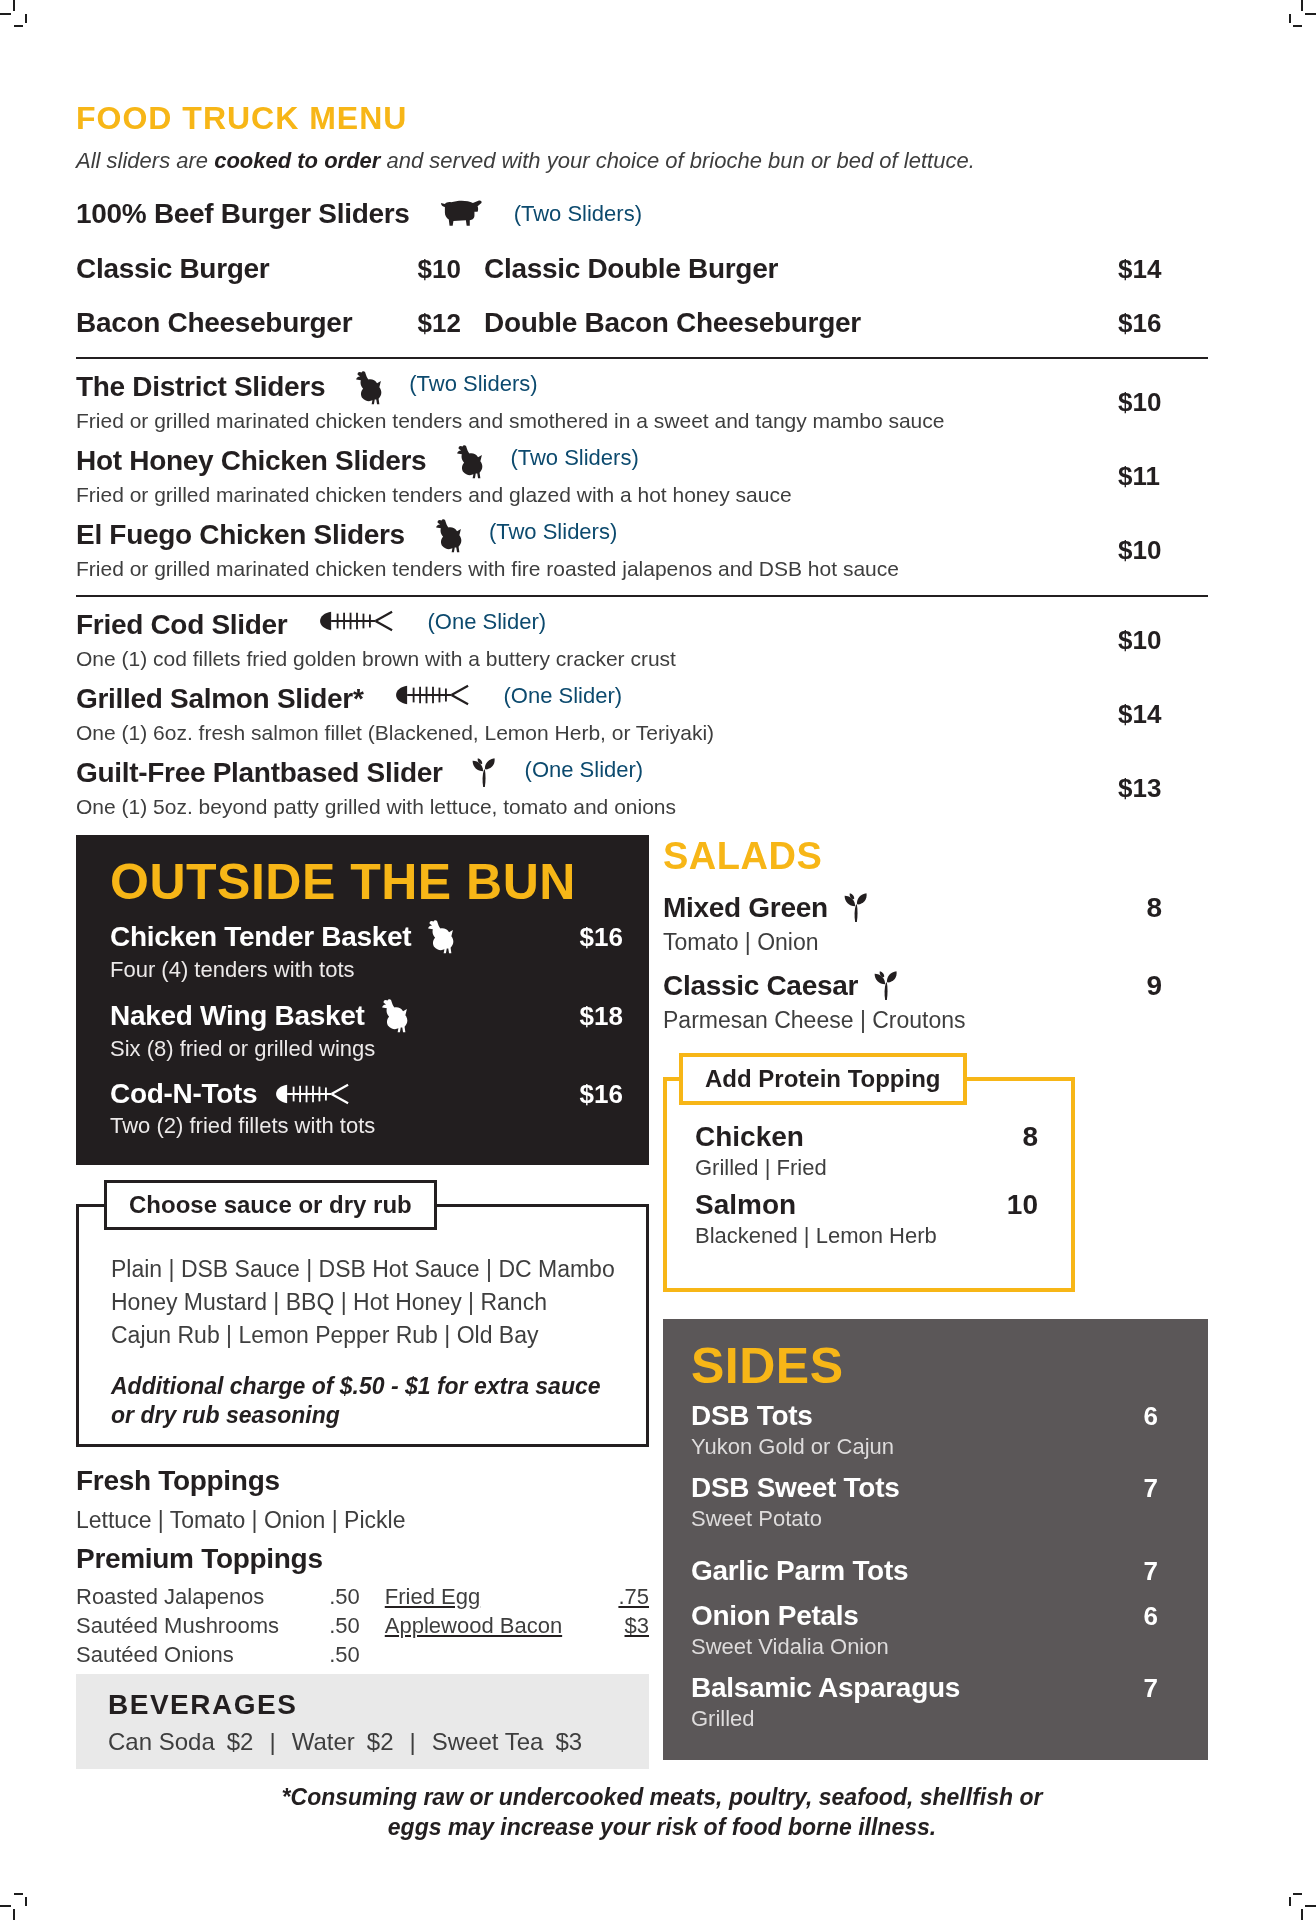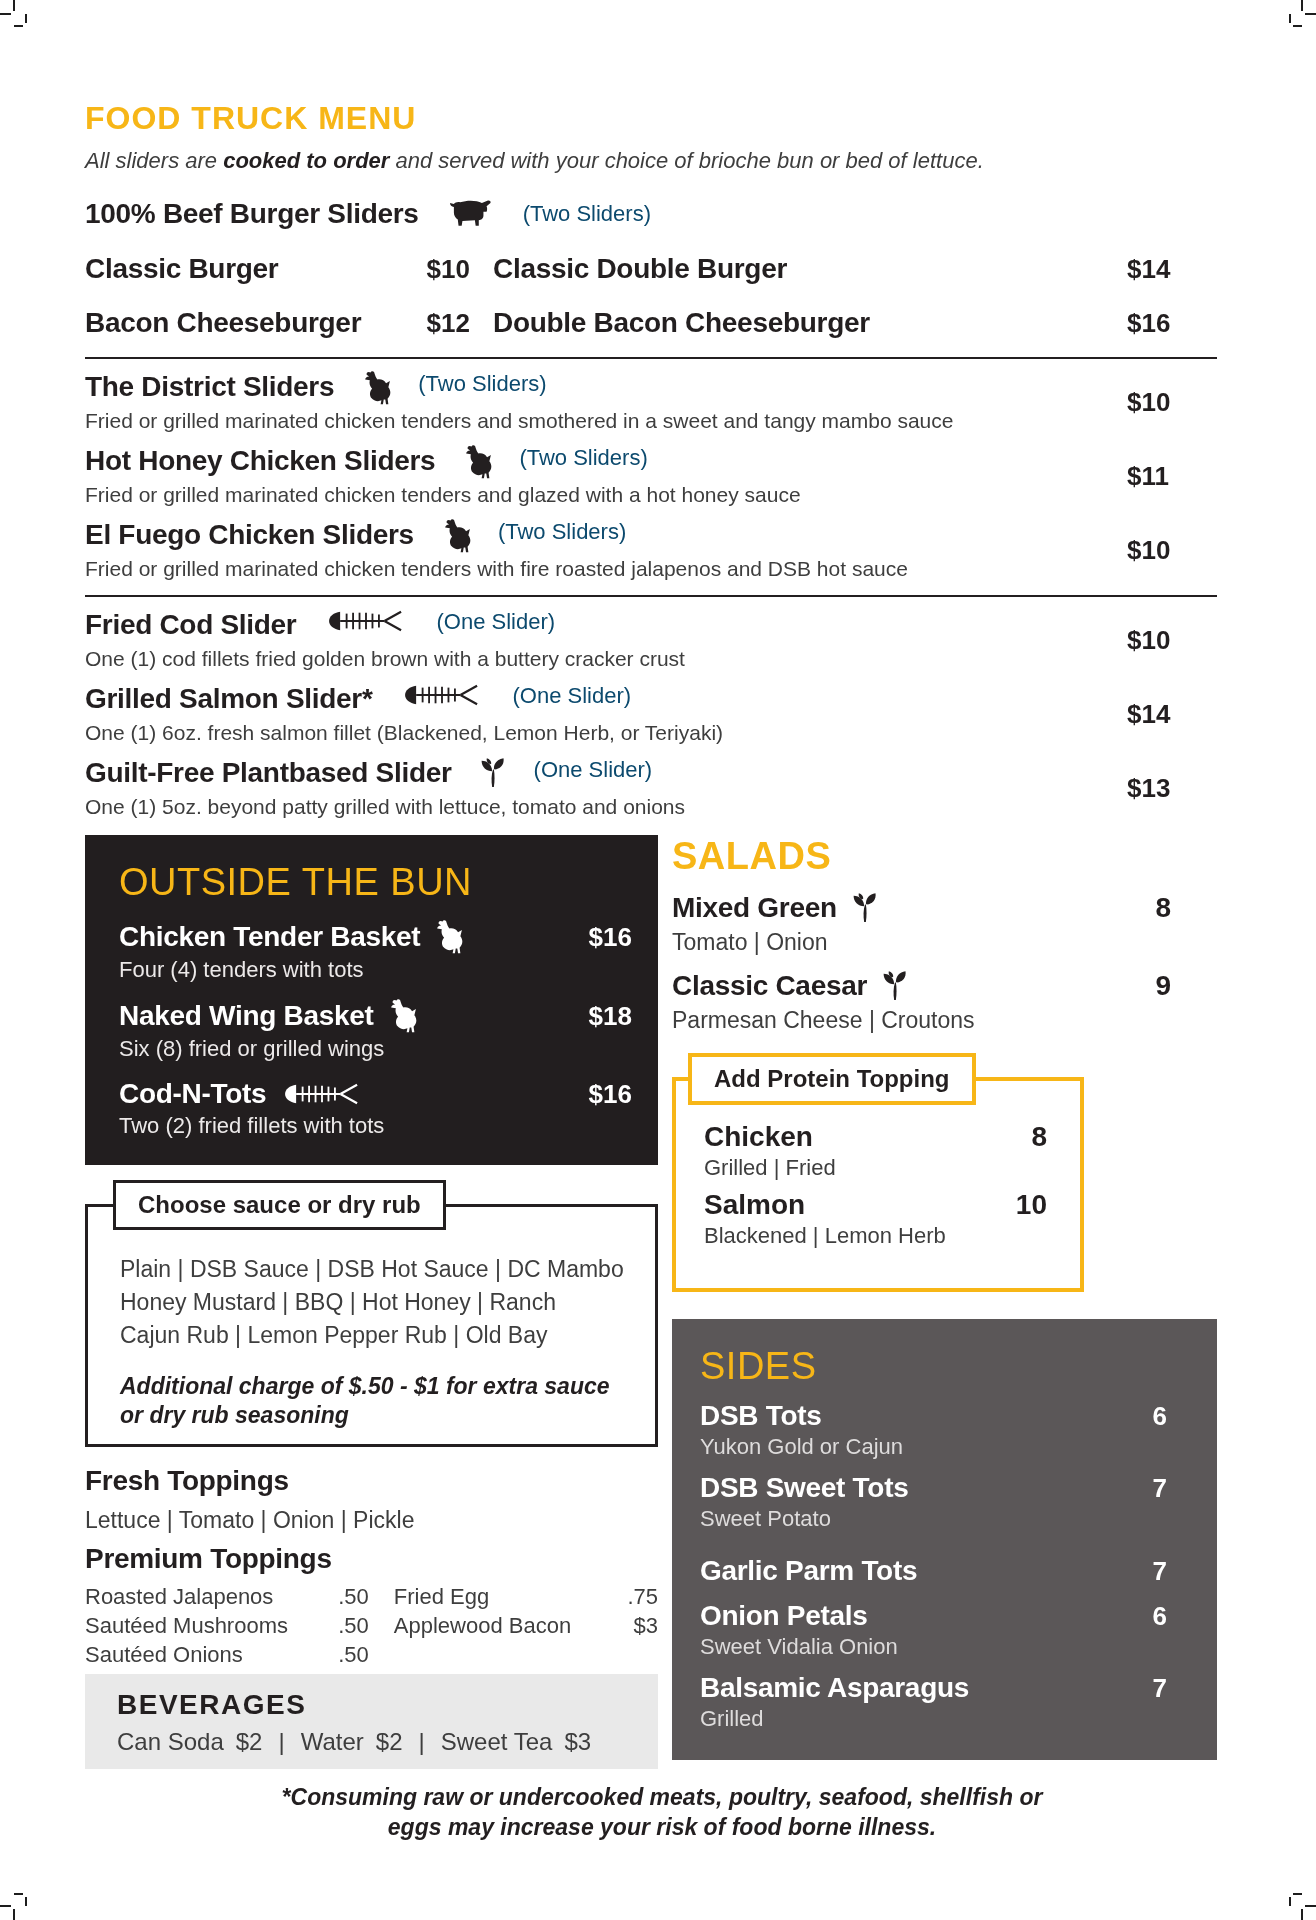--- a/index.html
+++ b/index.html
@@ -20,21 +20,21 @@
   .crop i{position:absolute;background:#1d1d1d;display:block;}
   .crop .c-v{left:13px;top:0;width:2px;height:11px}
   .crop .c-h{top:13px;left:0;height:2px;width:11px}
   .crop .c-v2{left:25px;top:14px;width:2px;height:9px}
   .crop .c-h2{top:25px;left:14px;height:2px;width:9px}
   .crop.tl{left:0;top:0}
   .crop.tr{right:0;top:0;transform:scaleX(-1)}
   .crop.bl{left:0;bottom:0;transform:scaleY(-1)}
   .crop.br{right:0;bottom:0;transform:scale(-1,-1)}
 
-  .content{position:absolute;left:85px;top:100px;width:1132px;}
+  .content{position:absolute;left:76px;top:100px;width:1132px;}
 
   .menu-title{color:var(--yellow);font-size:32px;font-weight:bold;letter-spacing:1px;}
   .tagline{margin-top:10px;font-size:22px;font-style:italic;color:var(--soft);line-height:28px;}
   .tagline b{color:var(--ink);}
 
   .section-header{display:flex;align-items:center;gap:28px;margin-top:22px;height:34px;}
   .section-header .hdr-name{font-size:28px;font-weight:bold;letter-spacing:-0.3px;}
   .serving{font-size:22px;color:#0c4a6e;}
 
   .burger-grid{display:grid;grid-template-columns:385px 724px;column-gap:23px;row-gap:20px;margin-top:22px;}
@@ -59,40 +59,40 @@
   .ic-chicken{width:30px;height:34px;}
   .ic-fish{width:86px;height:24px;}
   .ic-plant{width:28px;height:32px;}
 
   
   .lower{display:flex;margin-top:16px;align-items:flex-start;}
   .col-left{width:573px;flex:none;}
   .col-right{width:545px;flex:none;margin-left:14px;}
 
   .dark-box{background:var(--darkbox);color:#fff;height:330px;padding:26px 26px 20px 34px;overflow:hidden;}
-  .big-title{color:var(--yellow);font-size:38px;font-weight:normal;letter-spacing:0.5px;line-height:42px;}
+  .big-title{color:var(--yellow);font-size:50px;font-weight:bold;letter-spacing:0.5px;line-height:42px;}
   .box-item{margin-top:17px;}
   .box-row{display:flex;align-items:center;}
   .box-name{flex:1;display:flex;align-items:center;gap:13px;font-size:28px;font-weight:bold;letter-spacing:-0.3px;}
   .box-price{font-size:26px;font-weight:bold;}
   .box-desc{margin-top:3px;font-size:22px;color:#ECE9E9;line-height:25px;}
 
   .sauce-wrap{position:relative;margin-top:39px;}
   .label-tab{position:absolute;top:-24px;left:28px;background:#fff;border:3px solid var(--ink);
              padding:8px 22px;font-size:24px;font-weight:bold;z-index:2;}
   .sauce-box{border:3px solid var(--ink);height:243px;padding:46px 30px 0 32px;overflow:hidden;}
   .sauce-line{font-size:23px;color:var(--soft);line-height:33px;}
   .sauce-note{margin-top:20px;font-size:23px;font-weight:bold;font-style:italic;line-height:29px;}
 
   .top-head{margin-top:18px;font-size:28px;font-weight:bold;letter-spacing:-0.3px;line-height:32px;}
   .top-line{margin-top:10px;font-size:23px;color:var(--soft);line-height:26px;}
   .prem-grid{display:flex;margin-top:7px;}
   .prem-col{display:flex;flex-direction:column;}
   .prem-col.c1{width:290px;}
-  .prem-col.c2{width:270px;margin-left:25px;}
+  .prem-col.c2{width:270px;margin-left:25px;text-decoration:underline;}
   .prem-row{display:flex;font-size:22px;color:var(--soft);line-height:29px;}
   .prem-name{flex:1;}
   .bev-box{background:var(--lightbox);margin-top:5px;height:95px;padding:15px 32px;overflow:hidden;}
   .bev-title{font-size:28px;font-weight:bold;letter-spacing:1.5px;line-height:32px;}
   .bev-line{margin-top:7px;display:flex;align-items:flex-start;gap:16px;font-size:24px;color:var(--soft);}
   .bev-line .bv-price{margin-left:-4px;}
 
   .salads-title{color:var(--yellow);font-size:38px;font-weight:bold;letter-spacing:0.5px;line-height:42px;}
   .salad-item{margin-top:15px;padding-right:46px;}
   .salad-row{display:flex;align-items:center;}

